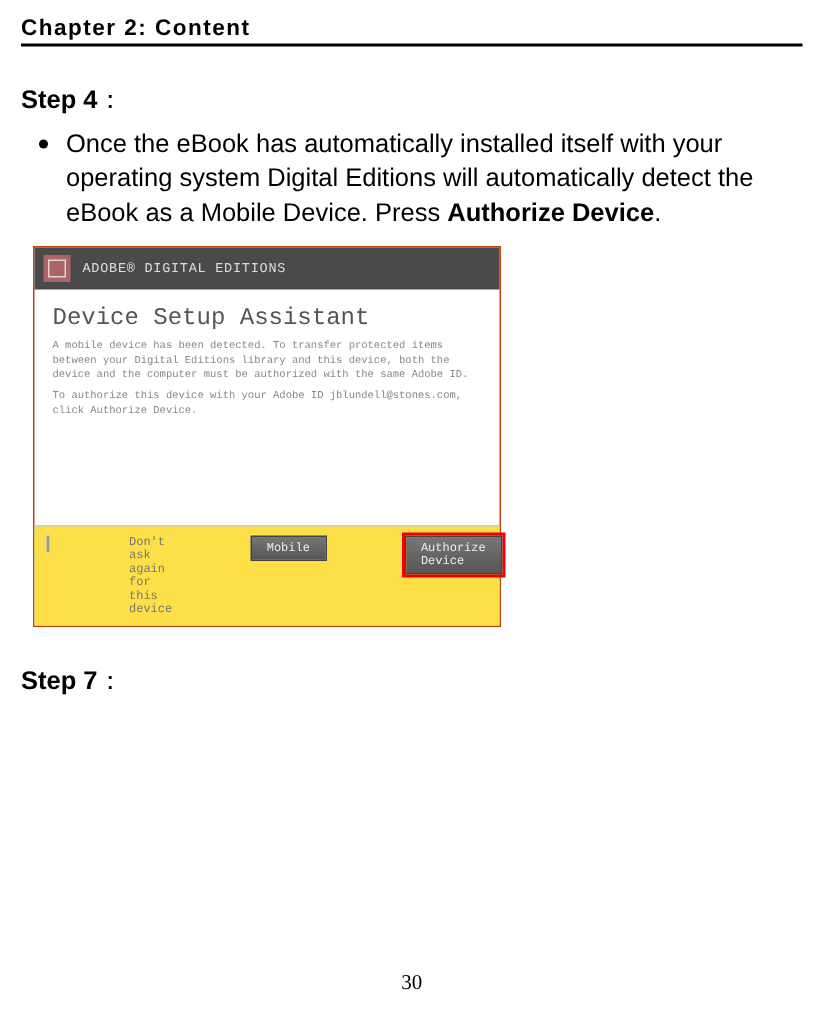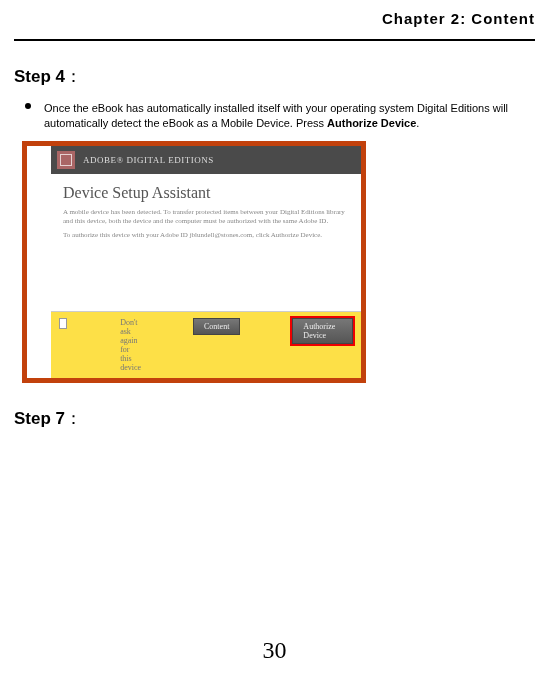--- a/index.html
+++ b/index.html
@@ -10,57 +10,56 @@
     color: #000;
     width: 549px;
     height: 676px;
     box-sizing: border-box;
     position: relative;
   }
   .page {
     padding: 10px 14px 0 14px;
   }
   .chapter-header {
-    text-align: right;
+    text-align: left;
     font-weight: bold;
     font-size: 15px;
     letter-spacing: 1px;
-    padding-bottom: 12px;
+    padding-bottom: 2px;
     border-bottom: 2px solid #000;
     margin-bottom: 18px;
   }
   .step-title {
     font-weight: bold;
     font-size: 17px;
     margin-bottom: 4px;
     margin-top: 24px;
   }
   .colon {
     font-weight: normal;
   }
   ul.bullet {
     margin: 2px 0 10px 0;
     padding-left: 30px;
   }
   ul.bullet li {
     list-style-type: disc;
-    font-size: 11px;
+    font-size: 17px;
     line-height: 1.35;
   }
   ul.bullet li::marker {
     font-size: 20px;
   }
   .bold { font-weight: bold; }
   .screenshot {
     width: 310px;
     margin: 6px 0 12px 8px;
-    border: 5px solid #c2410c;
+    border: 1px solid #c2410c;
     background: #fff;
-    font-family: Liberation Serif, serif;
-    padding-left: 24px;
+    font-family: Liberation Mono, monospace;
   }
   .ss-titlebar {
     background: #4a4a4a;
     height: 28px;
     display: flex;
     align-items: center;
     padding: 0 6px;
   }
   .ss-logo {
     width: 18px;
@@ -131,21 +130,21 @@
     outline: 2px solid #e00;
     outline-offset: 0;
   }
   .page-num {
     position: absolute;
     bottom: 12px;
     width: 549px;
     left: 0;
     text-align: center;
     font-family: "Times New Roman", serif;
-    font-size: 24px;
+    font-size: 14px;
   }
 </style>
 </head>
 <body>
 
 <div class="page">
   <div class="chapter-header">Chapter 2: Content</div>
 
   <div class="step-title">
     <span>Step 4</span><span class="colon">：</span>
@@ -164,21 +163,21 @@
     </div>
     <div class="ss-body">
       <div class="ss-heading">Device Setup Assistant</div>
       <div class="ss-text">A mobile device has been detected. To transfer protected items between your Digital Editions library and this device, both the device and the computer must be authorized with the same Adobe ID.</div>
       <div class="ss-text">To authorize this device with your Adobe ID jblundell@stones.com, click Authorize Device.</div>
       <div class="ss-space"></div>
     </div>
     <div class="ss-footer">
       <span class="ss-checkbox"></span>
       <span class="ss-check-label">Don't ask again for this device</span>
-      <span class="ss-btn">Content</span>
+      <span class="ss-btn">Mobile</span>
       <span class="ss-btn auth">Authorize Device</span>
     </div>
   </div>
 
   <div class="step-title">
     <span>Step 7</span><span class="colon">：</span>
   </div>
 
 </div>
 

